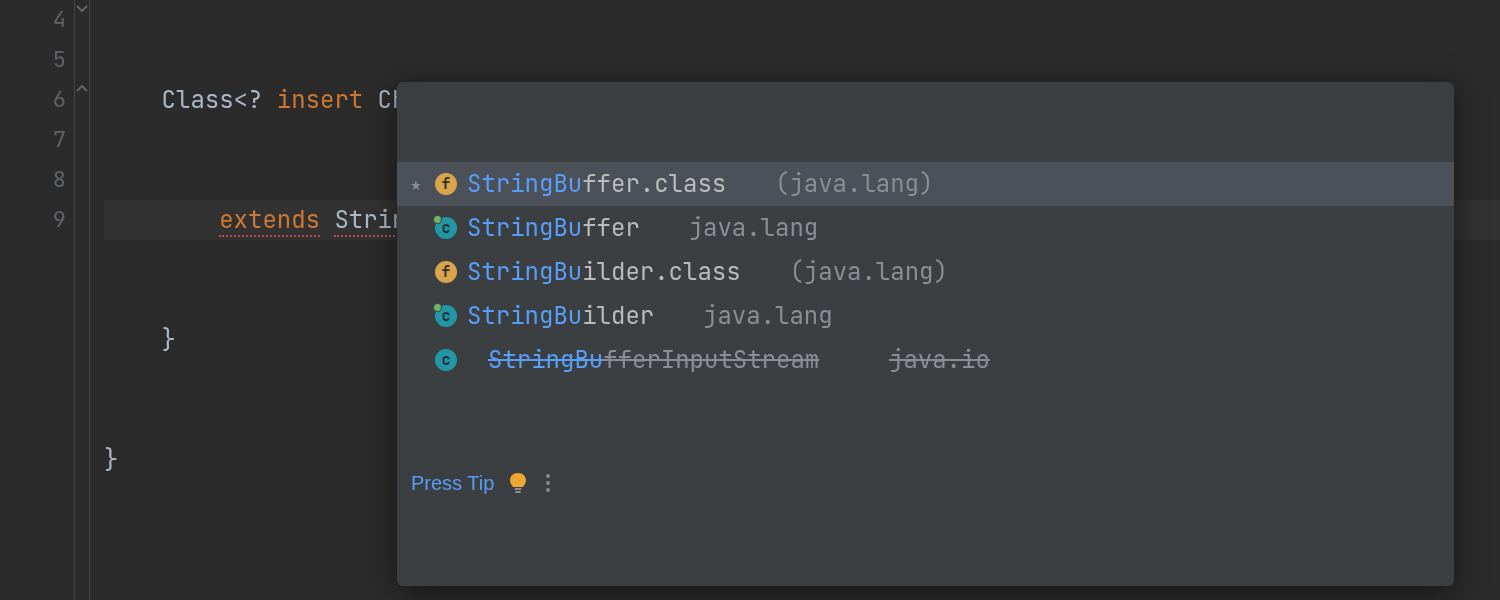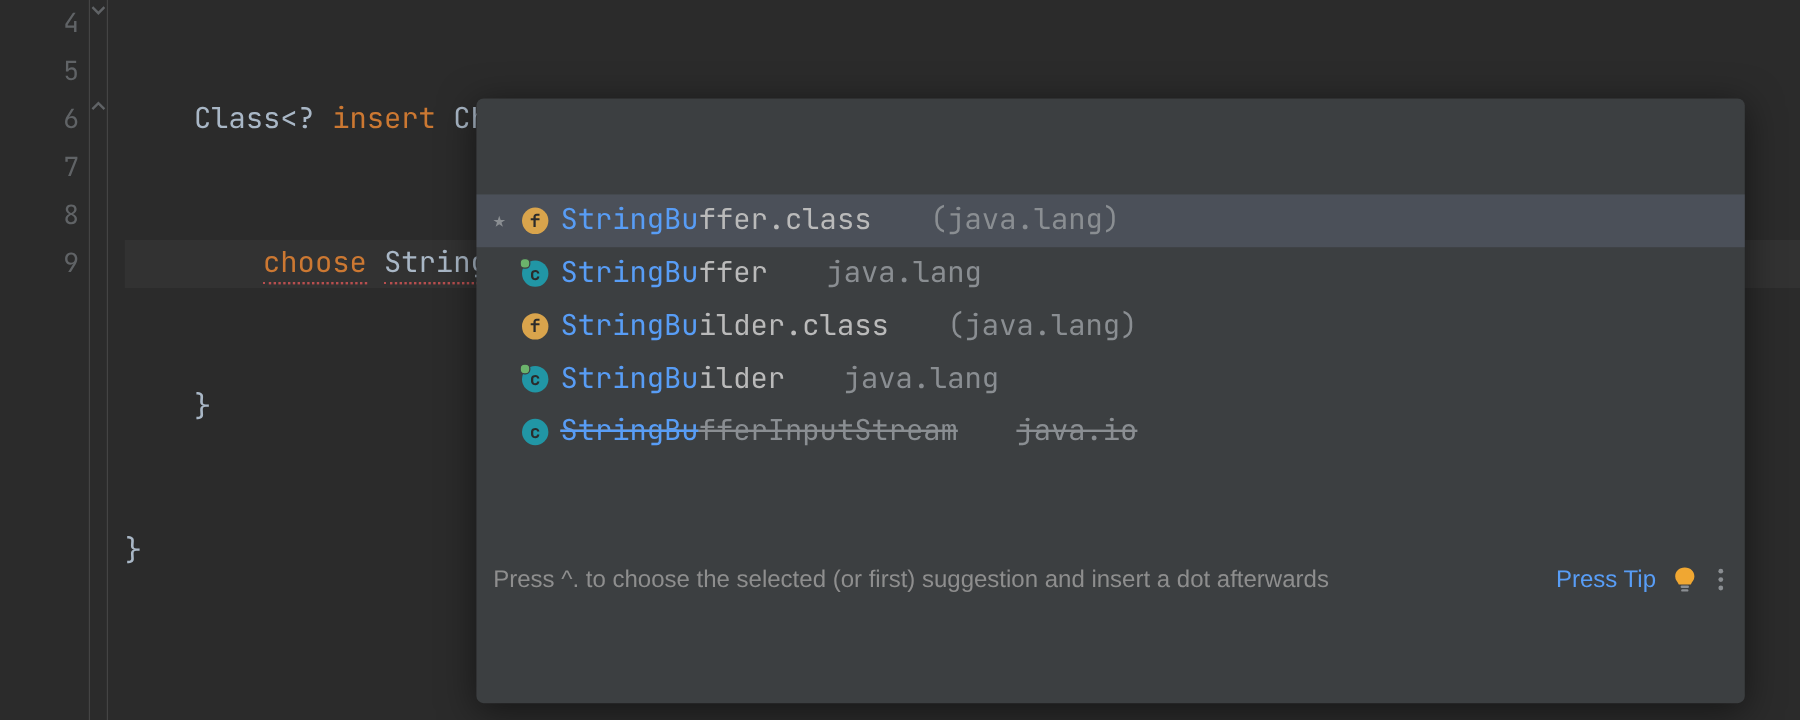--- a/index.html
+++ b/index.html
@@ -69,21 +69,21 @@
     flex:0 0 22px;position:relative;
   }
   .badge.f{background:var(--f-badge);}
   .badge.c{background:var(--c-badge);}
   .badge .dot{position:absolute;width:7px;height:7px;border-radius:4px;background:#6bb36b;top:-2px;left:-2px;border:1px solid var(--popup-bg);}
   .entry{color:var(--popup-text);}
   .entry .match{color:var(--popup-match);}
   .loc{color:var(--popup-gray);}
   .loc.paren::before{content:"(";}
   .loc.paren::after{content:")";}
-  .item.dep .entry,.item.dep .loc{text-decoration:line-through;color:var(--popup-gray);}
+  .item.dep .entry,.item.dep .loc{text-decoration:line-through;color:var(--popup-gray);margin-left:21px;}
   .item.dep .entry .match{color:var(--popup-match);text-decoration:line-through;}
   .tipbar{
     display:flex;align-items:center;gap:14px;
     padding:8px 14px 10px 14px;
     font-family:-apple-system,Segoe UI,Helvetica,Arial,sans-serif;
     font-size:20px;line-height:26px;
     color:var(--tip-gray);
   }
   .tipbar .tip{flex:1;}
   .tipbar .link{color:var(--link);cursor:pointer;}
@@ -115,31 +115,30 @@
       <div class="foldicon" style="top:82px;right:0;">
         <svg width="14" height="14" viewBox="0 0 14 14">
             <path d="M2 9 L7 4 L12 9" fill="none" stroke="#606366" stroke-width="2"></path>
           </svg>
       </div>
     </div>
   </div>
 
   <div class="code">
     <div class="line"><span class="txt">    Class&lt;? </span><span class="k">insert</span><span class="txt"> CharSequence&gt; </span><span class="m">getObjectClass</span><span class="txt">(){</span></div>
-    <div class="line caret-line"><span class="txt">        </span><span class="k squig">choose</span><span class="txt"> </span><span class="txt squig">StringBu</span><span class="txt">;</span></div>
+    <div class="line caret-line"><span class="txt">        </span><span class="k squig">extends</span><span class="txt"> </span><span class="txt squig">StringBu</span><span class="txt">;</span></div>
     <div class="line"><span class="txt">    }</span></div>
     <div class="line"><span class="txt">}</span></div>
     <div class="line"></div>
     
 
     
     <div class="popup">
       <div id="items"><div class="item sel"><span class="star">★</span><span class="badge f">f</span><span class="entry"><span class="match">StringBu</span><span>ffer.class</span></span><span>  </span><span class="loc paren">java.lang</span></div><div class="item"><span class="star"></span><span class="badge c">c<span class="dot"></span></span><span class="entry"><span class="match">StringBu</span><span>ffer</span></span><span>  </span><span class="loc">java.lang</span></div><div class="item"><span class="star"></span><span class="badge f">f</span><span class="entry"><span class="match">StringBu</span><span>ilder.class</span></span><span>  </span><span class="loc paren">java.lang</span></div><div class="item"><span class="star"></span><span class="badge c">c<span class="dot"></span></span><span class="entry"><span class="match">StringBu</span><span>ilder</span></span><span>  </span><span class="loc">java.lang</span></div><div class="item dep"><span class="star"></span><span class="badge c">c</span><span class="entry"><span class="match">StringBu</span><span>fferInputStream</span></span><span>  </span><span class="loc">java.io</span></div></div>
       <div class="tipbar">
-        <span class="tip">Press ^. to choose the selected (or first) suggestion and insert a dot afterwards</span>
         <span class="link">Press Tip</span>
         <span class="bulb">
           <svg width="20" height="24" viewBox="0 0 20 24">
               <path d="M10 2 C5 2 2 5.5 2 9.5 C2 12.5 4 14 5 16 L15 16 C16 14 18 12.5 18 9.5 C18 5.5 15 2 10 2 Z" fill="#f0a732"></path>
               <rect x="6.5" y="17" width="7" height="2" rx="1" fill="#8a8e92"></rect>
               <rect x="7" y="20" width="6" height="2" rx="1" fill="#8a8e92"></rect>
             </svg>
         </span>
         <span class="dots"><span></span><span></span><span></span></span>
       </div>

